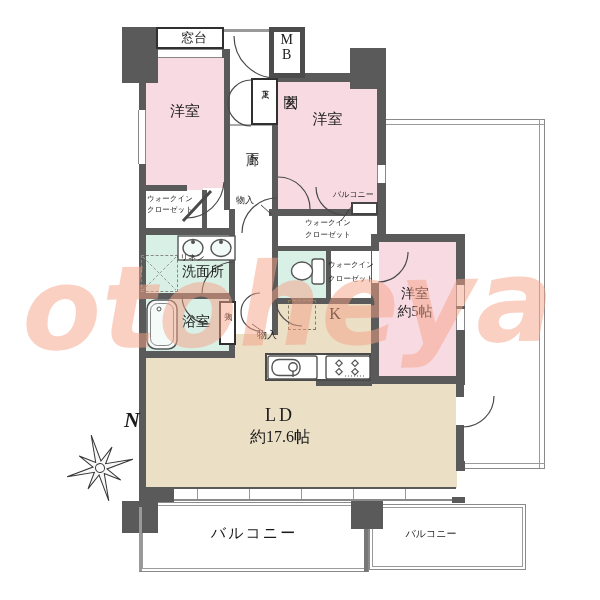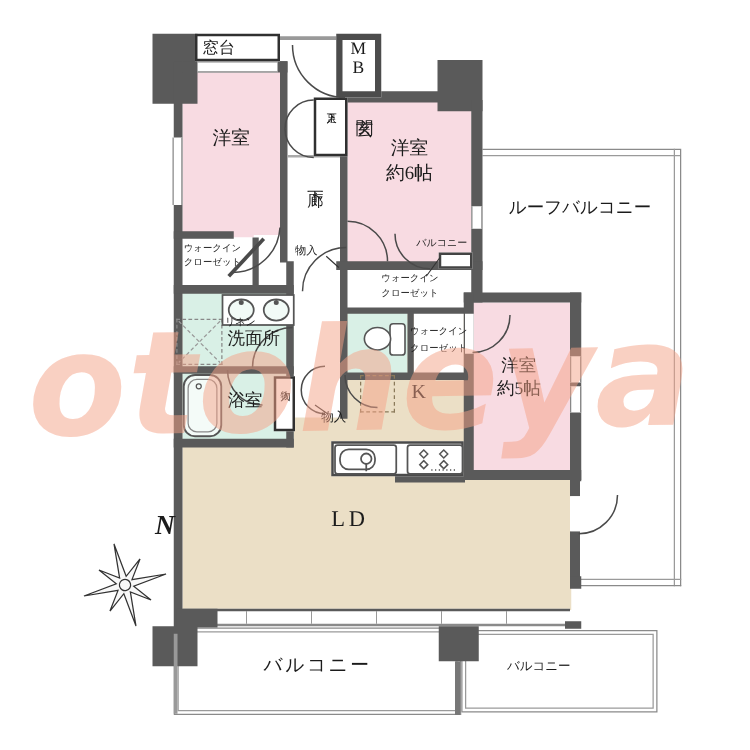--- a/index.html
+++ b/index.html
@@ -166,38 +166,38 @@
       <path d="M 339 368.5 l 3.2 3.2 l -3.2 3.2 l -3.2 -3.2 Z"></path>
       <path d="M 355 368.5 l 3.2 3.2 l -3.2 3.2 l -3.2 -3.2 Z"></path>
       <line x1="345" y1="376" x2="366" y2="376" stroke-dasharray="1,2"></line>
     </g>
     <g transform="translate(100,468) rotate(-15)">
       <polygon points="34,0 6.5,2.7 17,17 2.7,6.5 0,34 -2.7,6.5 -17,17 -6.5,2.7 -34,0 -6.5,-2.7 -17,-17 -2.7,-6.5 0,-34 2.7,-6.5 17,-17 6.5,-2.7" fill="#f8f8f8" stroke="#333" stroke-width="1"></polygon>
       <circle r="4.5" fill="none" stroke="#333" stroke-width="1"></circle>
     </g>
   </svg>
 
-  <div class="lbl" style="left:141px;top:30px;width:68px;font-size:13px;text-align:center;">窓台</div>
+  <div class="lbl" style="left:160px;top:30px;width:68px;font-size:13px;text-align:center;">窓台</div>
   <div class="lbl vert" style="left:277px;top:32px;font-size:14px;letter-spacing:0;">MB</div>
   <div class="lbl vert" style="left:281px;top:84px;font-size:14px;">玄関</div>
   <div class="lbl vert" style="left:259px;top:84px;font-size:8px;letter-spacing:0;">下足入</div>
 
   <div class="lbl center" style="left:146px;top:102px;width:78px;font-size:15px;">
     <div>洋室</div>
   </div>
   <div class="lbl center" style="left:278px;top:110px;width:99px;font-size:15px;">
     <div>洋室</div>
-    <div>約6帖</div>
   </div>
   <div class="lbl center" style="left:371px;top:285px;width:88px;font-size:14px;">
     <div>洋室</div>
     <div>約5帖</div>
   </div>
   <div class="lbl center" style="left:190px;top:404px;width:180px;font-family:Liberation Serif, serif;">
     <div style="font-size:18px;letter-spacing:3px;">LD</div>
+    <div style="font-size:16px;">約17.6帖</div>
   </div>
   <div class="lbl center" style="left:300px;top:304px;width:70px;font-size:16px;">K</div>
 
   <div class="lbl vert" style="left:243px;top:142px;font-size:13px;">廊下</div>
   <div class="lbl" style="left:236px;top:195px;font-size:9px;">物入</div>
   <div class="lbl" style="left:333px;top:190px;font-size:8px;">バルコニー</div>
 
   <div class="lbl" style="left:147px;top:193px;font-size:7.5px;line-height:1.5;">
     <div>ウォークイン</div>
     <div>クローゼット</div>
@@ -210,21 +210,20 @@
     <div>ウォークイン</div>
     <div>クローゼット</div>
   </div>
 
   <div class="lbl" style="left:180px;top:253px;font-size:8px;text-align:right;">リネン</div>
   <div class="lbl center" style="left:172px;top:263px;width:62px;font-size:14px;">洗面所</div>
   <div class="lbl center" style="left:166px;top:313px;width:60px;font-size:14px;">浴室</div>
   <div class="lbl vert" style="left:222px;top:306px;font-size:8px;letter-spacing:0;">物入</div>
   <div class="lbl" style="left:257px;top:328px;font-size:10px;">物入</div>
 
-  <div class="lbl center" style="left:386px;top:158px;width:156px;font-size:14px;">ルーフバルコニー</div>
   <div class="lbl center" style="left:139px;top:524px;width:230px;font-size:15px;letter-spacing:2px;">バルコニー</div>
   <div class="lbl center" style="left:369px;top:527px;width:124px;font-size:10px;">バルコニー</div>
 
   <div class="lbl" style="left:124px;top:406px;font-size:22px;font-weight:bold;font-style:italic;">N</div>
 
   <div id="watermark">otoheya</div>
 
 </div>
 
 </body></html>

